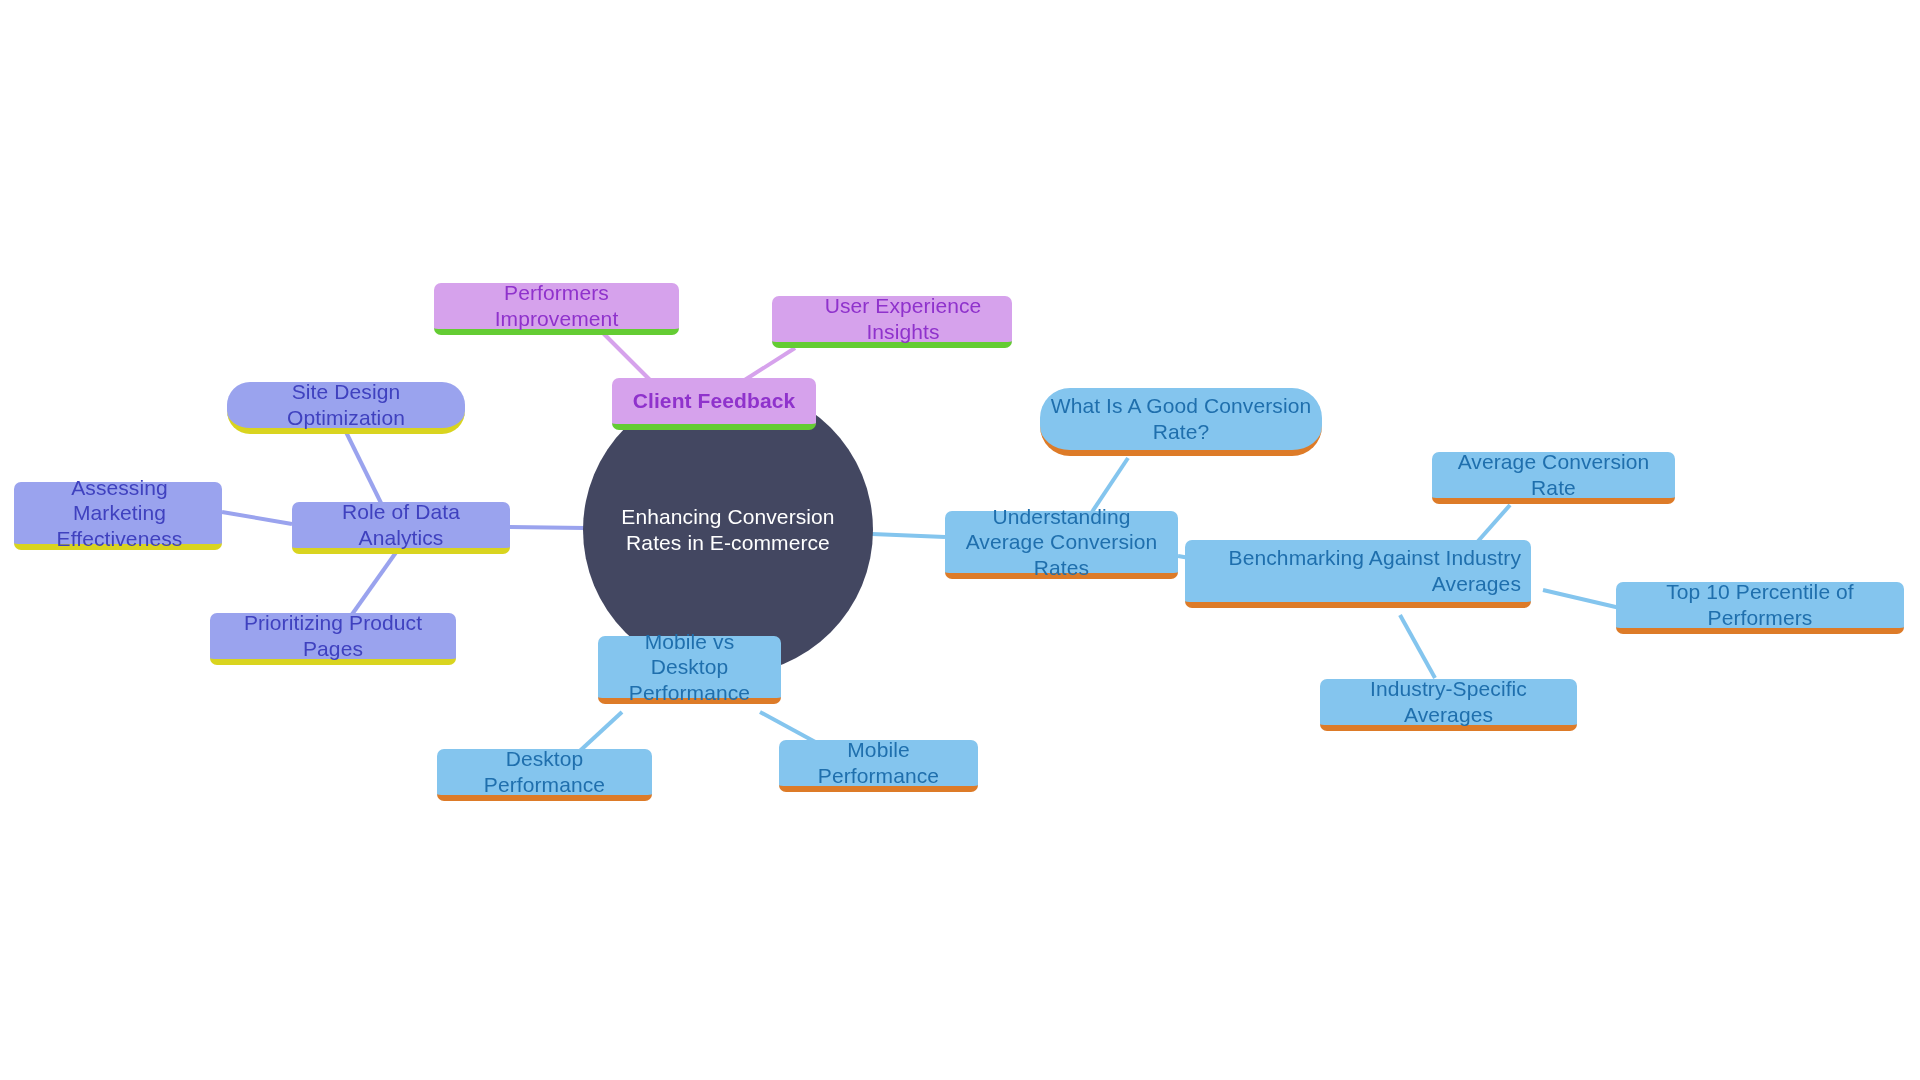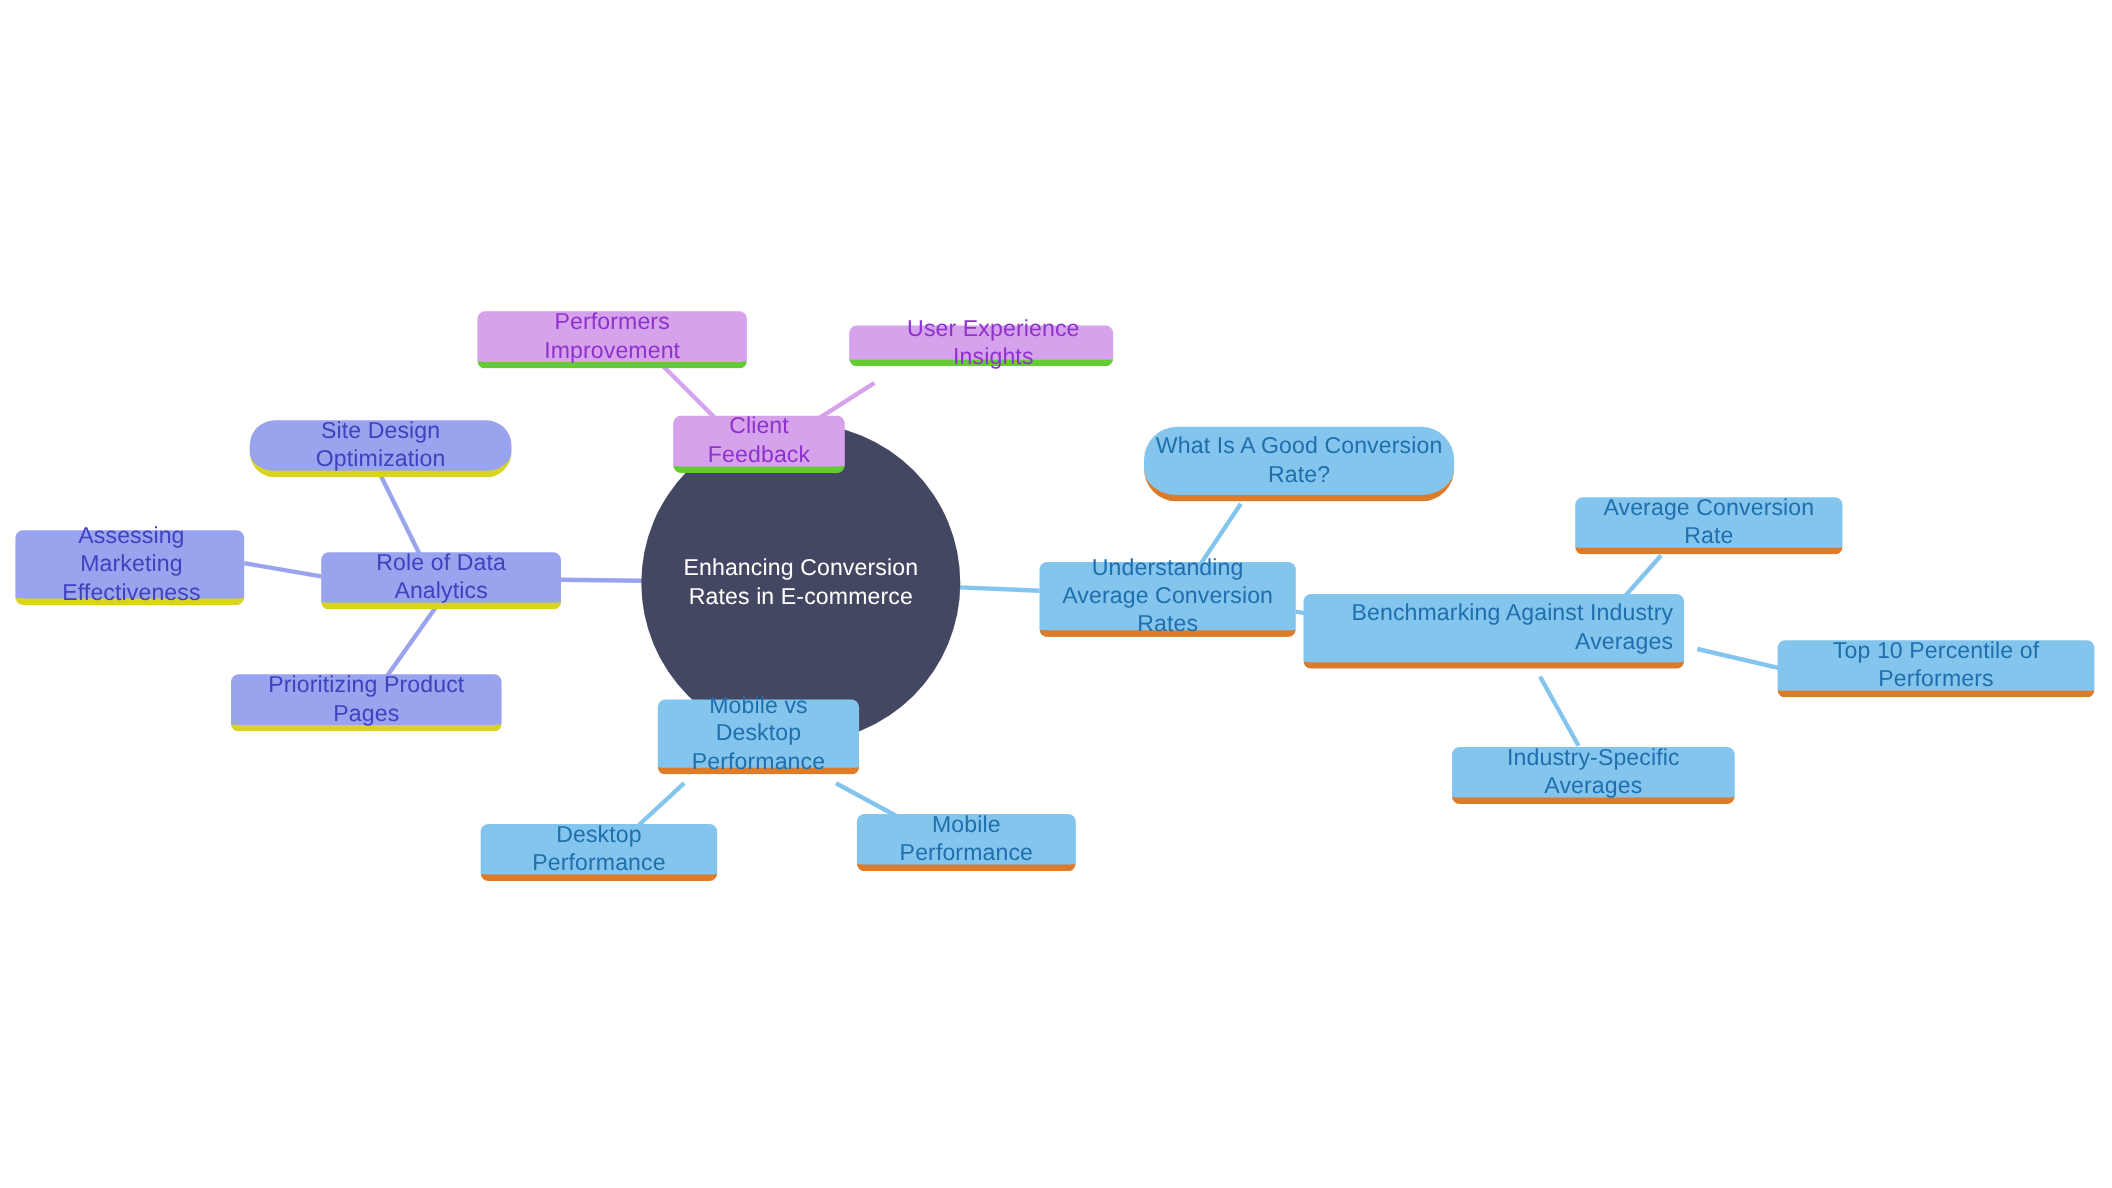--- a/index.html
+++ b/index.html
@@ -115,29 +115,29 @@
 
     <path d="M 622 712 L 570 760" stroke="#84c5ee" stroke-width="4" fill="none"></path>
 
     <path d="M 760 712 L 830 750" stroke="#84c5ee" stroke-width="4" fill="none"></path>
   </svg>
 
   <div class="node root" style="left:583px; top:385px; width:290px; height:290px;">
     <span class="label">Enhancing Conversion Rates in E-commerce</span>
   </div>
 
-  <div class="node orchid" style="left:612px; top:378px; width:156px; height:52px;">
+  <div class="node orchid" style="left:612px; top:378px; width:204px; height:52px;font-weight:bold;">
     <span class="label">Client Feedback</span>
   </div>
 
   <div class="node orchid" style="left:434px; top:283px; width:245px; height:52px;">
     <span class="label">Performers Improvement</span>
   </div>
 
-  <div class="node orchid" style="left:772px; top:296px; width:240px; height:37px;padding-left:32px;">
+  <div class="node orchid" style="left:772px; top:296px; width:240px; height:52px;padding-left:32px;">
     <span class="label">User Experience Insights</span>
   </div>
 
   <div class="node peri" style="left:292px; top:502px; width:218px; height:52px;">
     <span class="label">Role of Data Analytics</span>
   </div>
 
   <div class="node peri" style="left:14px; top:482px; width:208px; height:68px;padding-left:13px;">
     <span class="label">Assessing Marketing Effectiveness</span>
   </div>

